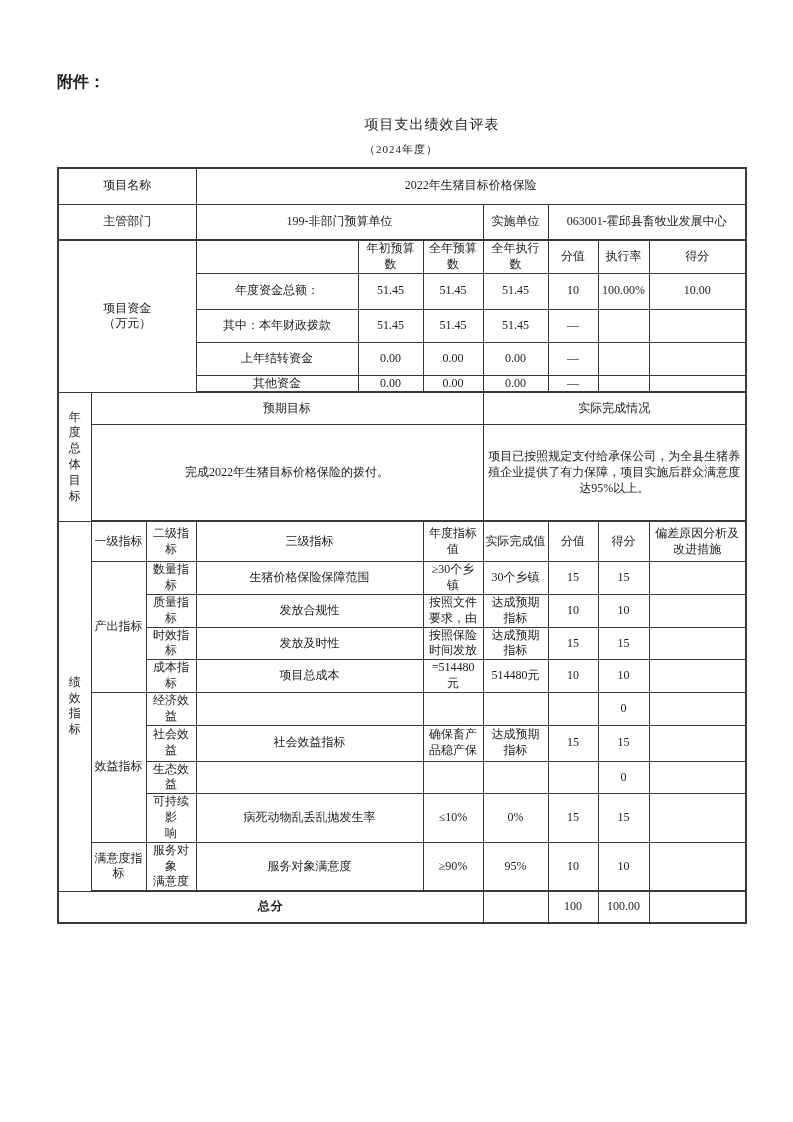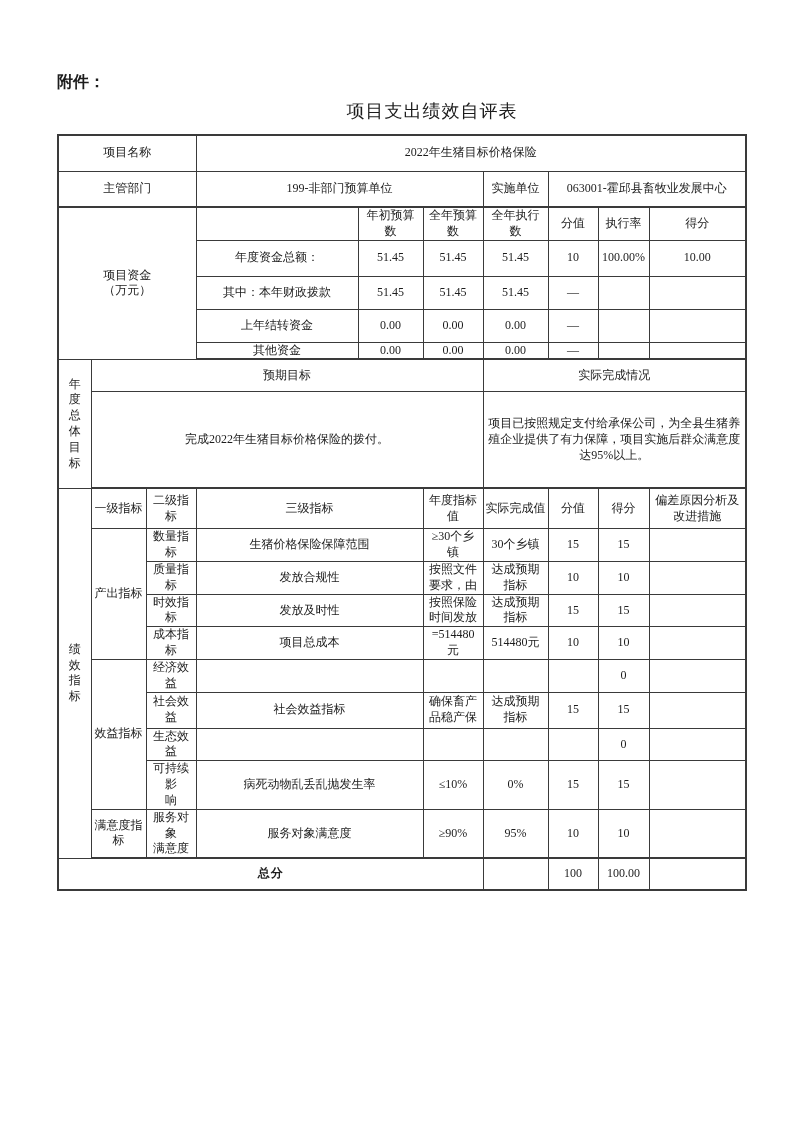--- a/index.html
+++ b/index.html
@@ -3,21 +3,21 @@
 <meta charset="utf-8">
 <style>
   html,body { margin:0; padding:0; background:#ffffff; }
   body {
     width:793px; height:1122px;
     font-family:"Liberation Serif","DejaVu Serif",serif;
     color:#1c1c1c;
   }
   .page { position:relative; width:793px; height:1122px; box-sizing:border-box; padding-top:71px; overflow:hidden; }
   .attachment { margin-left:57px; font-size:16px; font-weight:bold; line-height:22px; }
-  .title { width:688px; margin:6px 0 0 57px; text-align:center; text-indent:62px; font-size:18px; letter-spacing:1px; line-height:24px; }
+  .title { width:688px; margin:20px 0 0 57px; text-align:center; text-indent:62px; font-size:14px; letter-spacing:1px; line-height:24px; }
   .subtitle { width:688px; margin:5px 0 0 57px; text-align:center; font-size:11px; letter-spacing:1px; line-height:14px; }
   table.main {
     border-collapse:collapse; table-layout:fixed;
     width:688px; margin:11px 0 0 57px;
     border:2px solid #3a3a3a;
   }
   table.main td {
     border:1px solid #3a3a3a;
     text-align:center; vertical-align:middle;
     font-size:12px; line-height:1.32;
@@ -33,20 +33,21 @@
   td.total-label { font-weight:bold; font-size:13px; letter-spacing:1px; }
   td.v-label { line-height:1.55; }
 </style>
 </head>
 <body>
 
 <div class="page">
 
   <div class="attachment">附件：</div>
   <div class="title">项目支出绩效自评表</div>
+  <div class="subtitle">（2024年度）</div>
 
   <table class="main">
     <colgroup>
       <col style="width:33px">
         <col style="width:55px">
         <col style="width:50px">
       <col style="width:162px">
         <col style="width:65px">
         <col style="width:60px">
       <col style="width:65px">

